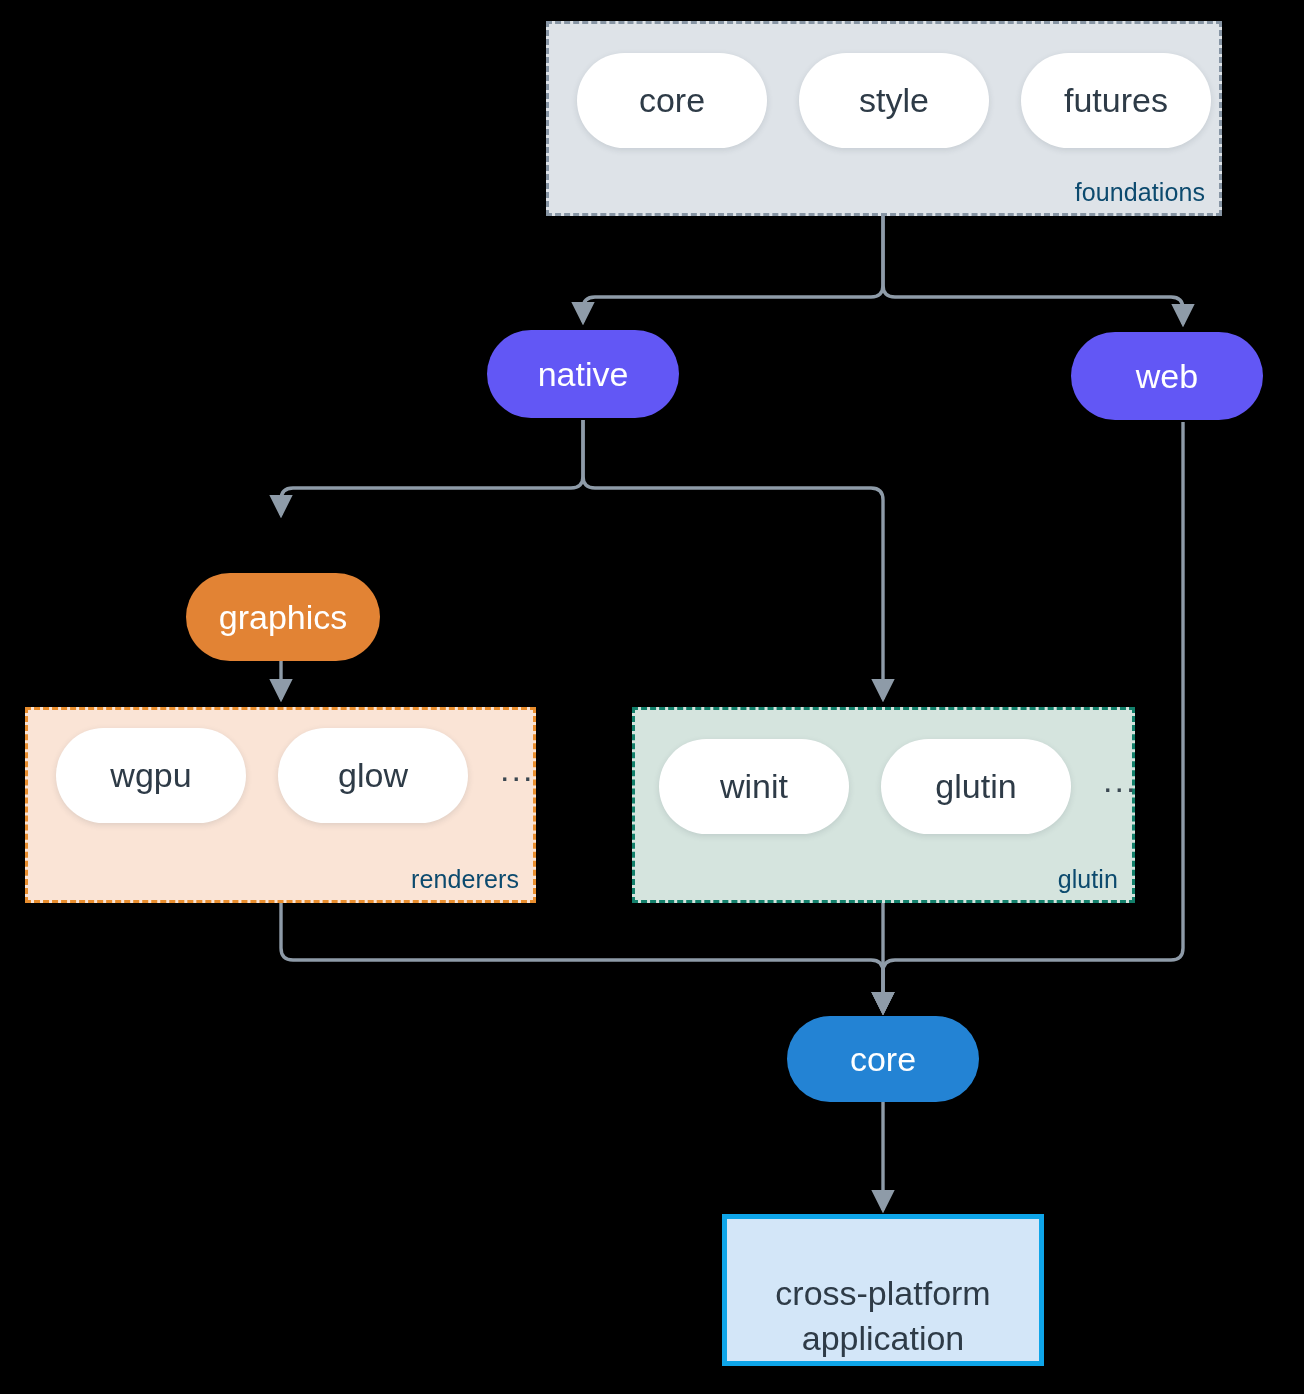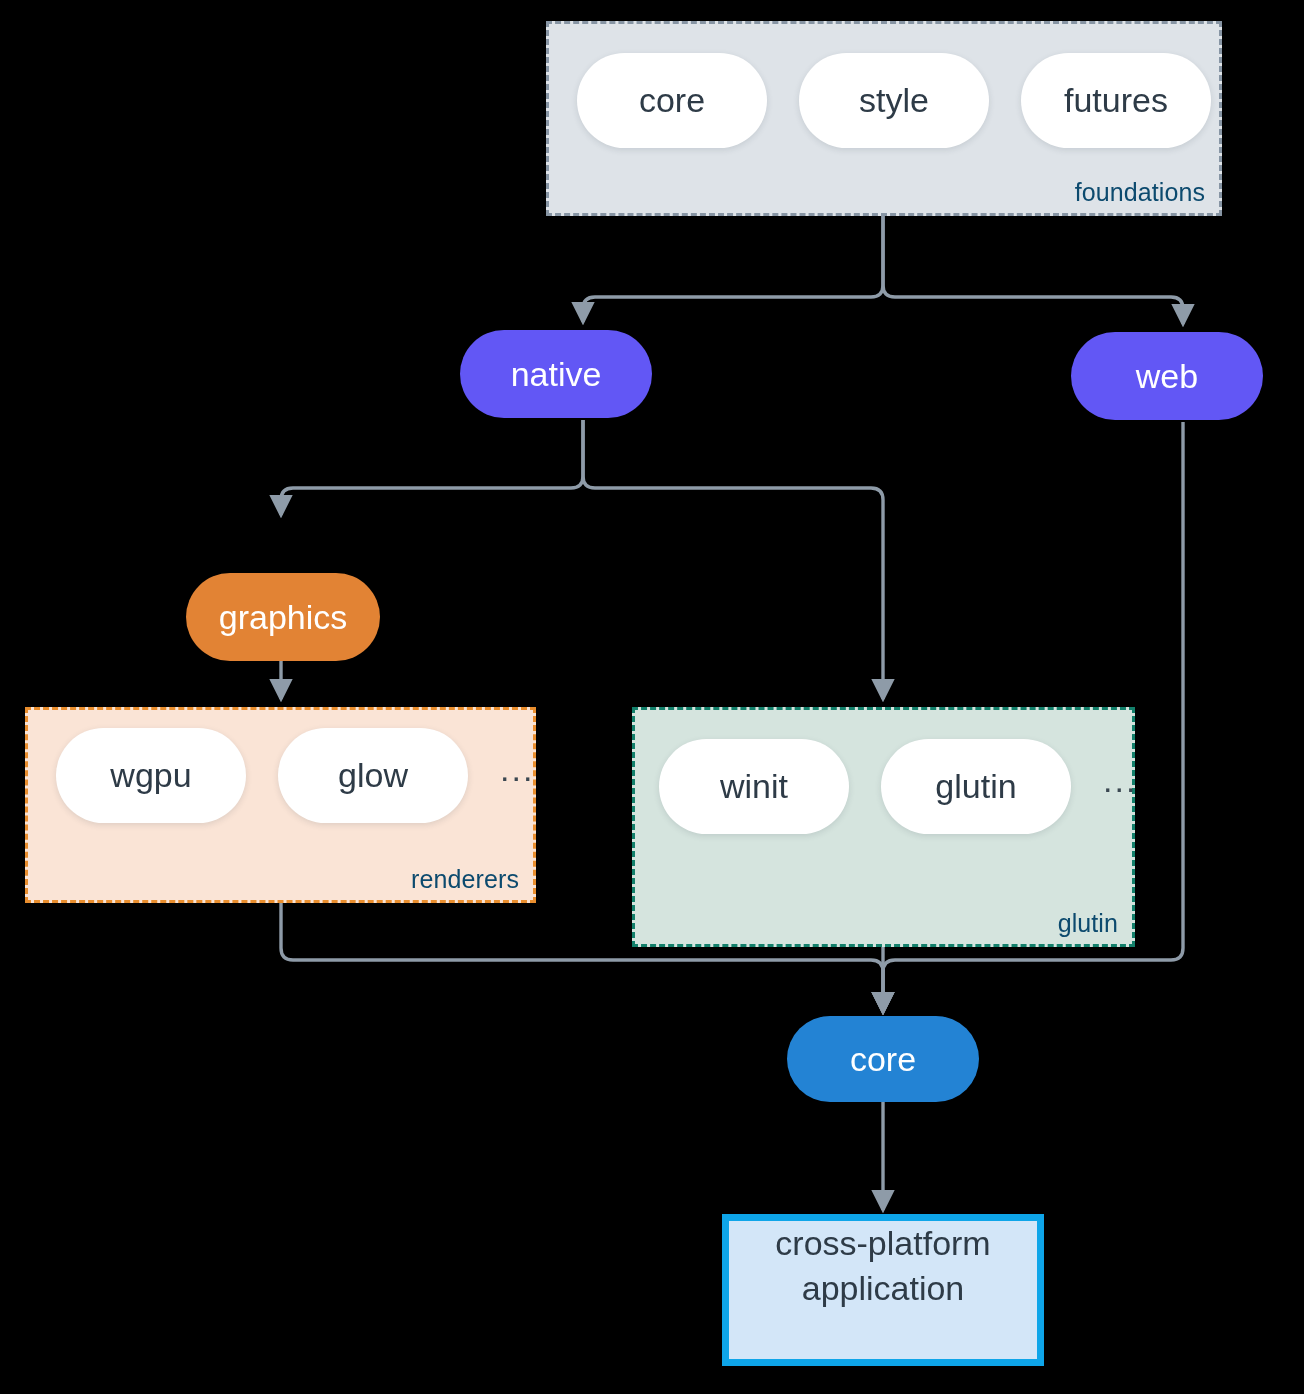--- a/index.html
+++ b/index.html
@@ -95,23 +95,23 @@
   }
   .node-native, .node-web { background: #6257F5; }
   .node-graphics { background: #E28334; }
   .node-iced { background: #2383D4; }
 
   
   .node-rect {
     position: absolute;
     box-sizing: border-box;
     background: #D3E6F8;
-    border: 7px solid #0ea5e9;
+    border: 5px solid #0ea5e9;
     display: flex;
-    align-items: flex-start;
+    align-items: flex-end;
     justify-content: center;
     text-align: center;
     color: #2E3B47;
     font-size: 34px;
     line-height: 1.32;
   }
 </style>
 </head>
 <body>
 
@@ -146,36 +146,36 @@
 
   <div class="cluster cluster-foundations" style="left:546px; top:21px; width:676px; height:195px;">
     <div class="cluster-items" style="left:28px; top:29px;">
       <div class="chip" style="width:190px; height:95px;">core</div>
       <div class="chip" style="width:190px; height:95px;">style</div>
       <div class="chip" style="width:190px; height:95px;">futures</div>
     </div>
     <div class="cluster-label">foundations</div>
   </div>
 
-  <div class="node-pill node-native" style="left:460px; top:330px; width:192px; height:88px;">native</div>
+  <div class="node-pill node-native" style="left:487px; top:330px; width:192px; height:88px;">native</div>
 
   <div class="node-pill node-web" style="left:1071px; top:332px; width:192px; height:88px;">web</div>
 
   <div class="node-pill node-graphics" style="left:186px; top:529px; width:194px; height:88px;margin-top:44px;">graphics</div>
 
   <div class="cluster cluster-renderers" style="left:25px; top:707px; width:511px; height:196px;">
     <div class="cluster-items" style="left:28px; top:18px;">
       <div class="chip" style="width:190px; height:95px;">wgpu</div>
       <div class="chip" style="width:190px; height:95px;">glow</div>
       <div class="ellipsis">...</div>
     </div>
     <div class="cluster-label">renderers</div>
   </div>
 
-  <div class="cluster cluster-shells" style="left:632px; top:707px; width:503px; height:240px;">
+  <div class="cluster cluster-shells" style="left:632px; top:707px; width:503px; height:196px;">
     <div class="cluster-items" style="left:24px; top:29px;">
       <div class="chip" style="width:190px; height:95px;">winit</div>
       <div class="chip" style="width:190px; height:95px;">glutin</div>
       <div class="ellipsis">...</div>
     </div>
     <div class="cluster-label">glutin</div>
   </div>
 
   <div class="node-pill node-iced" style="left:787px; top:1016px; width:192px; height:86px;">core</div>
 

